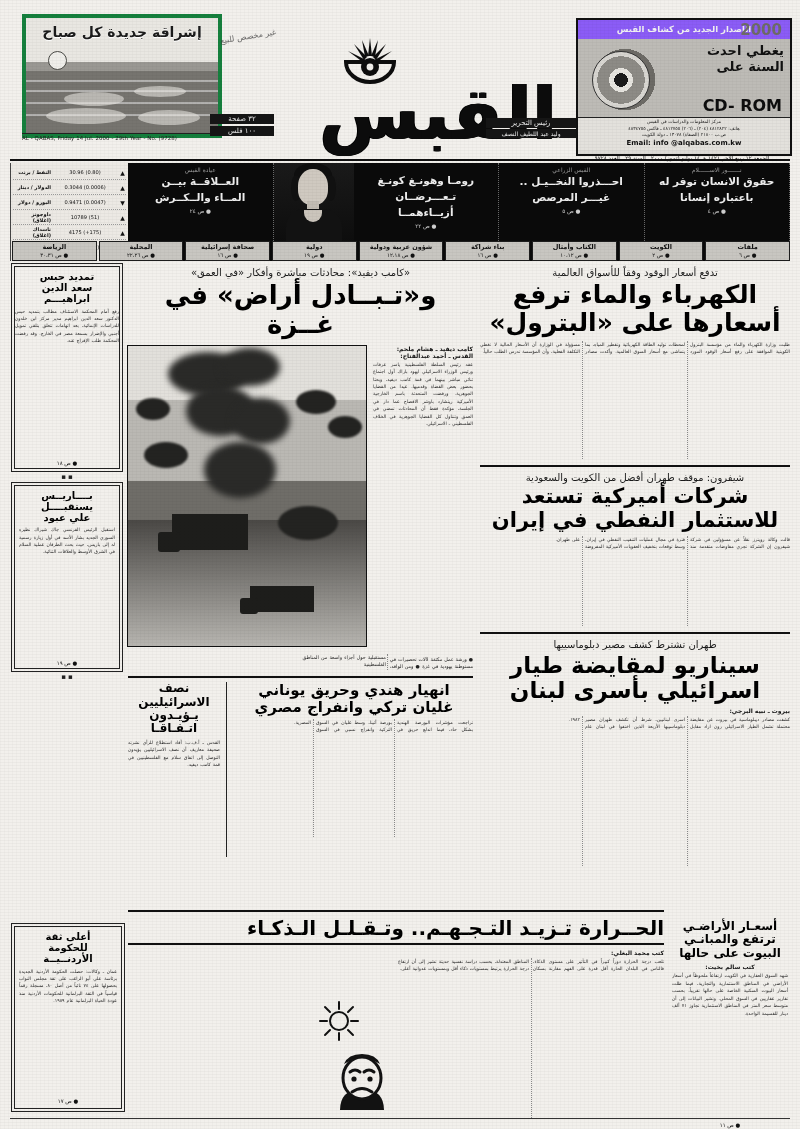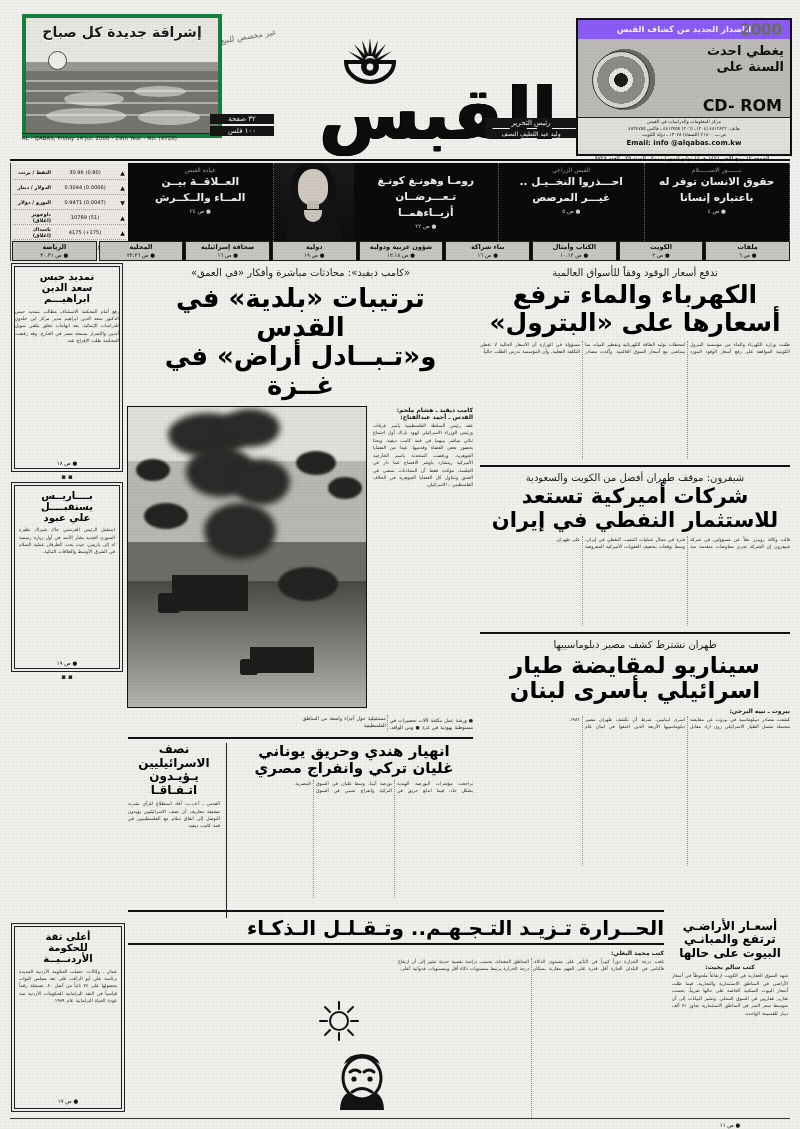--- a/index.html
+++ b/index.html
@@ -344,21 +344,20 @@
       <div class="hl ar" style="font-size:23px">سيناريو لمقايضة طيار</div>
       <div class="hl ar" style="font-size:23px">اسرائيلي بأسرى لبنان</div>
       <div class="byline ar" style="margin-top:3px">بيروت ـ نبيه البرجي:</div>
       <div class="cols3 body-lines ar" style="height:150px;overflow:hidden">كشفت مصادر ديبلوماسية في بيروت عن مقايضة محتملة تشمل الطيار الاسرائيلي رون اراد مقابل اسرى لبنانيين، شرط أن تكشف طهران مصير دبلوماسييها الأربعة الذين اختفوا في لبنان عام ١٩٨٢.</div>
     </div>
   </div>
 
   <div class="col" id="col-mid" style="position:absolute;left:128px;top:266px;width:345px;">
     <div class="story">
       <div class="kicker ar">«كامب ديفيد»: محادثات مباشرة وأفكار «في العمق»</div>
-      <div class="hl ar" style="font-size:26px;margin-top:3px">ترتيبات «بلدية» في القدس</div>
       <div class="hl ar" style="font-size:26px">و«تـبــادل أراض» في غــزة</div>
 
       <div style="display:flex;gap:6px;margin-top:6px">
         <div style="flex:0 0 100px">
           <div class="byline ar" style="white-space:pre-line">كامب ديفيد ـ هشام ملحم:
 القدس ـ أحمد عبدالفتاح:</div>
           <div class="body-lines ar" style="height:290px;overflow:hidden">عقد رئيس السلطة الفلسطينية ياسر عرفات ورئيس الوزراء الاسرائيلي ايهود باراك أول اجتماع ثنائي مباشر بينهما في قمة كامب ديفيد، وبحثا بحضور بعض القضاة وقدميها. عيدا من القضايا الجوهرية. ورفضت المتحدثة باسم الخارجية الأميركية ريتشارد باوشر الافصاح عما دار في الجلسة، مؤكدة فقط أن المحادثات تمضي في العمق وتتناول كل القضايا الجوهرية في الخلاف الفلسطيني ـ الاسرائيلي.</div>
         </div>
         <div id="photo" style="flex:0 0 238px">
           <div class="sky"></div>

